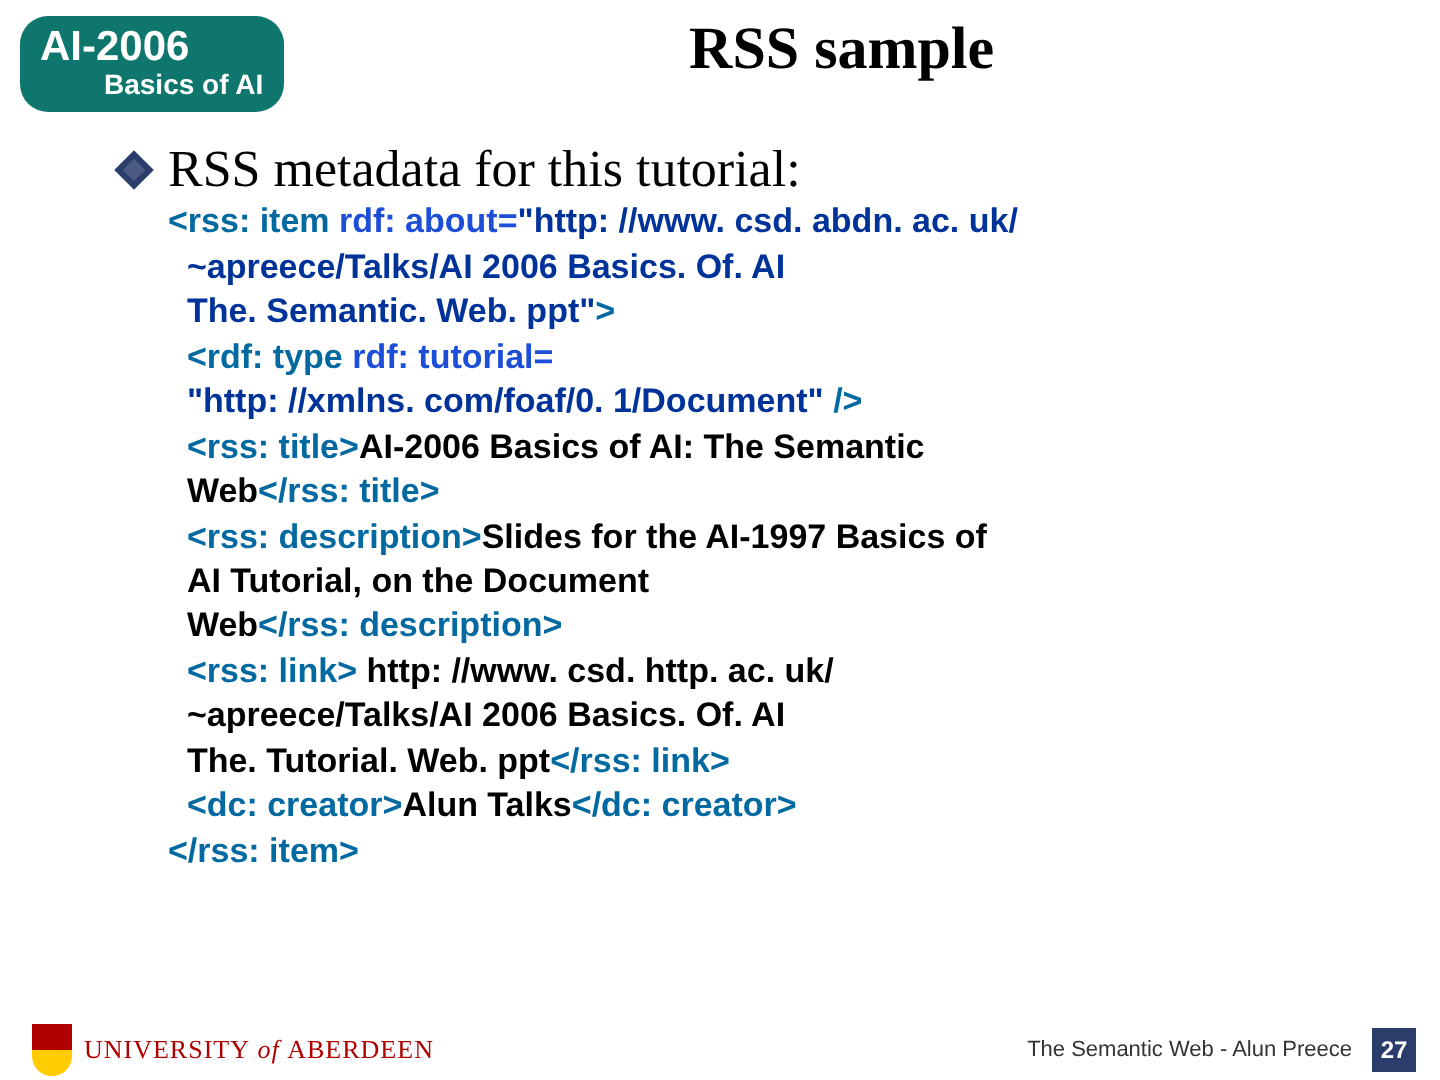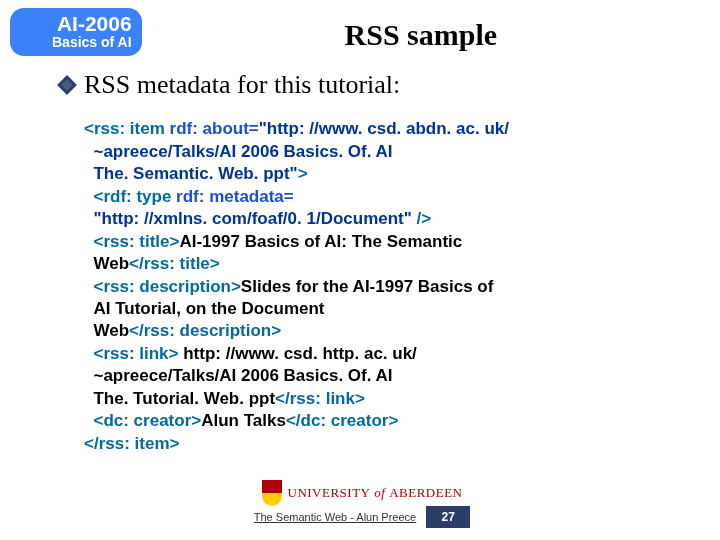--- a/index.html
+++ b/index.html
@@ -11,58 +11,57 @@
     font-family: Verdana, Arial, sans-serif;
     position: relative;
     overflow: hidden;
   }
   .header {
     display: flex;
     align-items: flex-start;
     padding: 8px 0 0 10px;
   }
   .badge {
-    background: #3b82f6;
+    background: #0f766e;
     color: #fff;
     border-radius: 14px;
     padding: 4px 10px 6px 10px;
-    text-align: right;
+    text-align: left;
     line-height: 1.1;
   }
   .badge-top {
     font-size: 21px;
     font-weight: bold;
     font-family: Arial, sans-serif;
   }
   .badge-bottom {
     font-size: 14px;
     font-weight: bold;
     font-family: Arial, sans-serif;
     margin-left: 32px;
   }
   .title {
     flex: 1;
     text-align: center;
     font-family: "Times New Roman", serif;
     font-size: 30px;
     font-weight: bold;
     color: #000;
-    margin-top: 10px;
     margin-left: -20px;
   }
   .content {
     padding: 14px 30px 0 60px;
   }
   .bullet-line {
     font-family: "Times New Roman", serif;
     font-size: 26px;
     color: #000;
     display: flex;
     align-items: center;
-    margin-bottom: 18px;
+    margin-bottom: 0;
   }
   .bullet-icon {
     width: 14px;
     height: 14px;
     background: #2b3e6b;
     transform: rotate(45deg);
     margin-right: 10px;
     flex-shrink: 0;
     position: relative;
   }
@@ -81,28 +80,27 @@
     margin-left: 24px;
     white-space: pre-wrap;
     word-wrap: break-word;
   }
   .tag { color: #0369a1; }
   .attr { color: #1d4ed8; }
   .val { color: #003399; }
   .txt { color: #000000; }
   .footer {
     position: absolute;
-    bottom: 12px;
+    bottom: 2px;
     left: 0;
     right: 0;
     display: flex;
     align-items: center;
-    justify-content: flex-start;
+    justify-content: space-between;
     padding: 0 12px 0 16px;
-    flex-direction: column;
   }
   .uni-logo {
     display: flex;
     align-items: center;
     gap: 6px;
   }
   .shield {
     width: 20px;
     height: 26px;
     background: linear-gradient(#b00000 0 50%, #ffcc00 50% 100%);
@@ -118,26 +116,25 @@
   .uni-text .of { font-style: italic; text-transform: lowercase; }
   .footer-right {
     display: flex;
     align-items: center;
     gap: 10px;
     font-size: 11px;
   }
   .footer-text {
     color: #333;
     font-family: Arial, sans-serif;
-    text-decoration: underline;
   }
   .page-num {
     background: #2b3e6b;
     color: #fff;
-    width: 44px;
+    width: 22px;
     height: 22px;
     display: flex;
     align-items: center;
     justify-content: center;
     font-weight: bold;
     font-family: Arial, sans-serif;
     font-size: 12px;
   }
 </style>
 </head>
@@ -153,23 +150,23 @@
 
 <div class="content">
   <div class="bullet-line">
     <span class="bullet-icon"></span>
     <span>RSS metadata for this tutorial:</span>
   </div>
 
   <div class="code-block"><span class="tag">&lt;rss: item </span><span class="attr">rdf: about=</span><span class="val">"http: //www. csd. abdn. ac. uk/</span>
 <span class="val">  ~apreece/Talks/AI 2006 Basics. Of. AI</span>
 <span class="val">  The. Semantic. Web. ppt"</span><span class="tag">&gt;</span>
-<span class="tag">  &lt;rdf: type </span><span class="attr">rdf: metadata=</span>
+<span class="tag">  &lt;rdf: type </span><span class="attr">rdf: tutorial=</span>
 <span class="val">  "http: //xmlns. com/foaf/0. 1/Document" </span><span class="tag">/&gt;</span>
-<span class="tag">  &lt;rss: title&gt;</span><span class="txt">AI-1997 Basics of AI: The Semantic</span>
+<span class="tag">  &lt;rss: title&gt;</span><span class="txt">AI-2006 Basics of AI: The Semantic</span>
 <span class="txt">  Web</span><span class="tag">&lt;/rss: title&gt;</span>
 <span class="tag">  &lt;rss: description&gt;</span><span class="txt">Slides for the AI-1997 Basics of</span>
 <span class="txt">  AI Tutorial, on the Document</span>
 <span class="txt">  Web</span><span class="tag">&lt;/rss: description&gt;</span>
 <span class="tag">  &lt;rss: link&gt;</span><span class="txt"> http: //www. csd. http. ac. uk/</span>
 <span class="txt">  ~apreece/Talks/AI 2006 Basics. Of. AI</span>
 <span class="txt">  The. Tutorial. Web. ppt</span><span class="tag">&lt;/rss: link&gt;</span>
 <span class="tag">  &lt;dc: creator&gt;</span><span class="txt">Alun Talks</span><span class="tag">&lt;/dc: creator&gt;</span>
 <span class="tag">&lt;/rss: item&gt;</span></div>
 </div>

